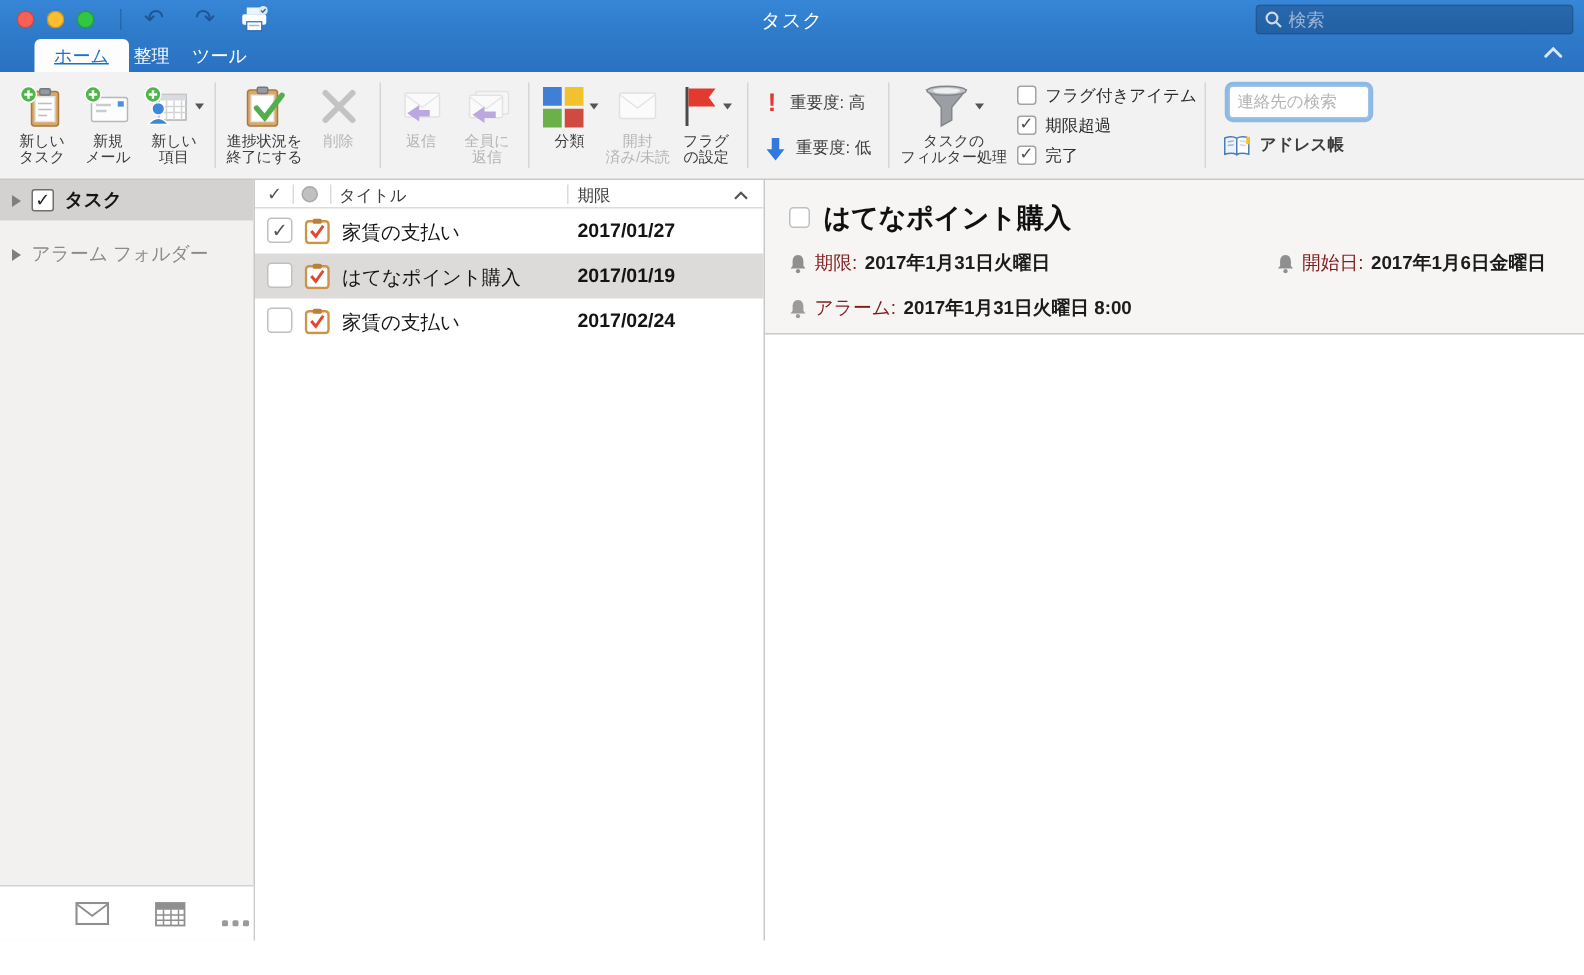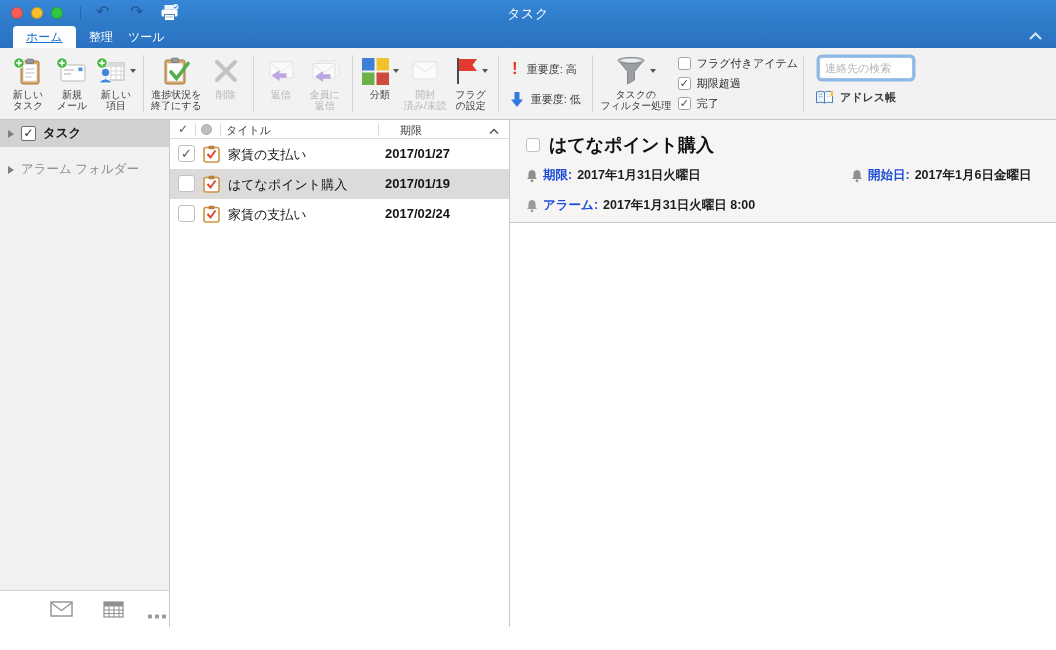--- a/index.html
+++ b/index.html
@@ -22,21 +22,21 @@
     background:rgba(11,42,84,0.32); border:1px solid rgba(0,0,0,0.12); border-radius:3px;
     display:flex; align-items:center; padding:0 5px; gap:4px; }
   .tb-search input { flex:1; border:none; outline:none; background:transparent;
     color:#eaf1fa; font-size:12px; font-family:inherit; }
   .tb-search input::placeholder { color:#9db4d4; }
 
   .tabbar { position:relative; height:22px; }
   .tab { position:absolute; bottom:0; height:22px; line-height:22px; font-size:12px;
     color:#fff; padding:0 13px; cursor:default; }
   .tab.active { background:#fdfdfd; color:#1a73c9; border-radius:4px 4px 0 0; }
-  .tab-home{ left:13px;text-decoration:underline; } .tab-organize{ left:76px; } .tab-tools{ left:115px; }
+  .tab-home{ left:23px;text-decoration:underline; } .tab-organize{ left:76px; } .tab-tools{ left:115px; }
   .collapse-chevron { position:absolute; right:14px; bottom:4px; }
 
   
   .ribbon { position:absolute; top:48px; left:0; width:1056px; height:72px;
     background:#f2f2f2; border-bottom:1px solid #c8c8c8;
     display:flex; align-items:stretch; padding-left:6px; }
   .rbtn { display:flex; flex-direction:column; align-items:center;
     padding-top:5px; margin:0 2px; min-width:40px; }
   .ricon { height:36px; display:flex; align-items:center; justify-content:center; gap:3px; }
   .rlabel { font-size:10px; line-height:11px; color:#3c3c3c; text-align:center; white-space:nowrap; }
@@ -80,39 +80,39 @@
     border-top:1px solid #d2d2d2; display:flex; align-items:center; }
   .foot-ic { position:absolute; top:10px; }
 
   .listpane { position:relative; width:340px; background:#fff; border-right:1px solid #c9c9c9; }
   .list-header { position:relative; height:19px; border-bottom:1px solid #dcdcdc; font-size:11px; color:#3c3c3c; }
   .lh-check { position:absolute; left:8px; top:2px; color:#555; font-size:12px; font-weight:bold; }
   .lh-sep { position:absolute; top:3px; width:1px; height:13px; background:#dcdcdc; }
   .lh-circle { position:absolute; left:31px; top:4px; width:11px; height:11px; border-radius:50%;
     background:#c0c0c0; border:1px solid #a8a8a8; }
   .lh-title { position:absolute; left:56px; top:3px; }
-  .lh-due { position:absolute; left:230px; top:3px; }
+  .lh-due { position:absolute; left:215px; top:3px; }
   .lh-sort { position:absolute; right:10px; top:5px; }
 
   .task-row { position:relative; height:30px; }
   .task-row.selected { background:#dcdbda; }
   .row-check { position:absolute; left:8px; top:6px; width:17px; height:17px; background:#fff;
     border:1px solid #c0c0c0; border-radius:3px; font-size:13px; line-height:15px;
     font-weight:bold; color:#555; text-align:center; }
   .row-icon { position:absolute; left:33px; top:6px; }
   .row-title { position:absolute; left:58px; top:7px; font-size:13px; color:#141414; }
   .row-due { position:absolute; left:215px; top:7px; font-size:13px; font-weight:bold; color:#141414; }
 
   .detail { position:relative; flex:1; background:#fff; }
   .detail-header { position:relative; height:103px; background:#f6f5f4; border-bottom:1px solid #cacaca; }
   .d-title-row { position:absolute; left:16px; top:13px; display:flex; align-items:center; gap:9px; }
   .d-check { width:14px; height:14px; background:#fff; border:1px solid #c0c0c0; border-radius:3px; }
   .d-title { font-size:18px; font-weight:bold; color:#101010; }
   .meta { position:absolute; display:flex; align-items:center; gap:5px; font-size:12.5px; }
-  .meta .lbl { color:#1d4ed8;font-weight:bold; }
+  .meta .lbl { color:#7f1d1d; }
   .meta .val { color:#1c1c1c; font-weight:bold; }
   .meta-due { left:16px; top:47px; }
   .meta-start { left:341px; top:47px; }
   .meta-alarm { left:16px; top:77px; }
 
   
   .statusbar { position:absolute; left:0; top:627px; width:1056px; height:23px;
     background:linear-gradient(180deg,#ebeaea,#e0dfdf); border-top:1px solid #bcbcbc;
     font-size:12px; color:#7d7d7d; line-height:22px; padding-left:120px; }
 </style>
@@ -135,20 +135,27 @@
         <svg width="19" height="18" viewBox="0 0 19 18">
           <rect x="4.5" y="1" width="10" height="4.5" fill="#eef4fb"></rect>
           <rect x="1.5" y="5.5" width="16" height="7" rx="1.5" fill="#fff"></rect>
           <rect x="4.5" y="10.5" width="10" height="6" fill="#fff" stroke="#2a6cb4" stroke-width="0.8"></rect>
           <line x1="6" y1="13" x2="13" y2="13" stroke="#9fb9d6" stroke-width="1"></line>
           <circle cx="15.5" cy="3" r="3" fill="#dce9f8"></circle>
           <path d="M14 3 l1.2 1.2 L17 2" stroke="#2a6cb4" stroke-width="0.9" fill="none"></path>
         </svg>
       </span>
       <div class="tb-title">タスク</div>
+      <div class="tb-search">
+        <svg width="12" height="12" viewBox="0 0 12 12">
+          <circle cx="5" cy="5" r="3.6" fill="none" stroke="#cfdcee" stroke-width="1.4"></circle>
+          <line x1="7.8" y1="7.8" x2="11" y2="11" stroke="#cfdcee" stroke-width="1.4"></line>
+        </svg>
+        <input placeholder="検索" style="">
+      </div>
     </div>
     <div class="tabbar">
       <div class="tab active tab-home">ホーム</div>
       <div class="tab tab-organize">整理</div>
       <div class="tab tab-tools">ツール</div>
       <span class="collapse-chevron">
         <svg width="13" height="8" viewBox="0 0 13 8">
             <polyline points="1.5,6.5 6.5,1.5 11.5,6.5" fill="none" stroke="#d8e5f5" stroke-width="2" stroke-linecap="round"></polyline>
           </svg>
       </span>

